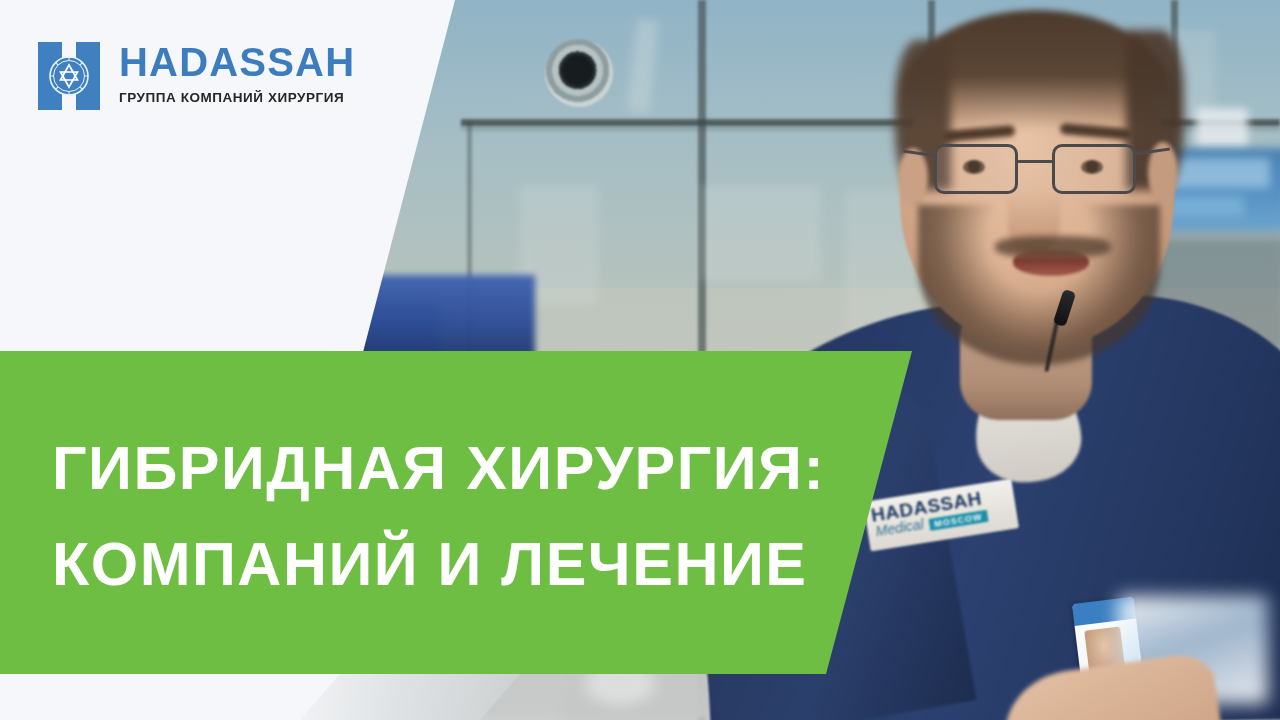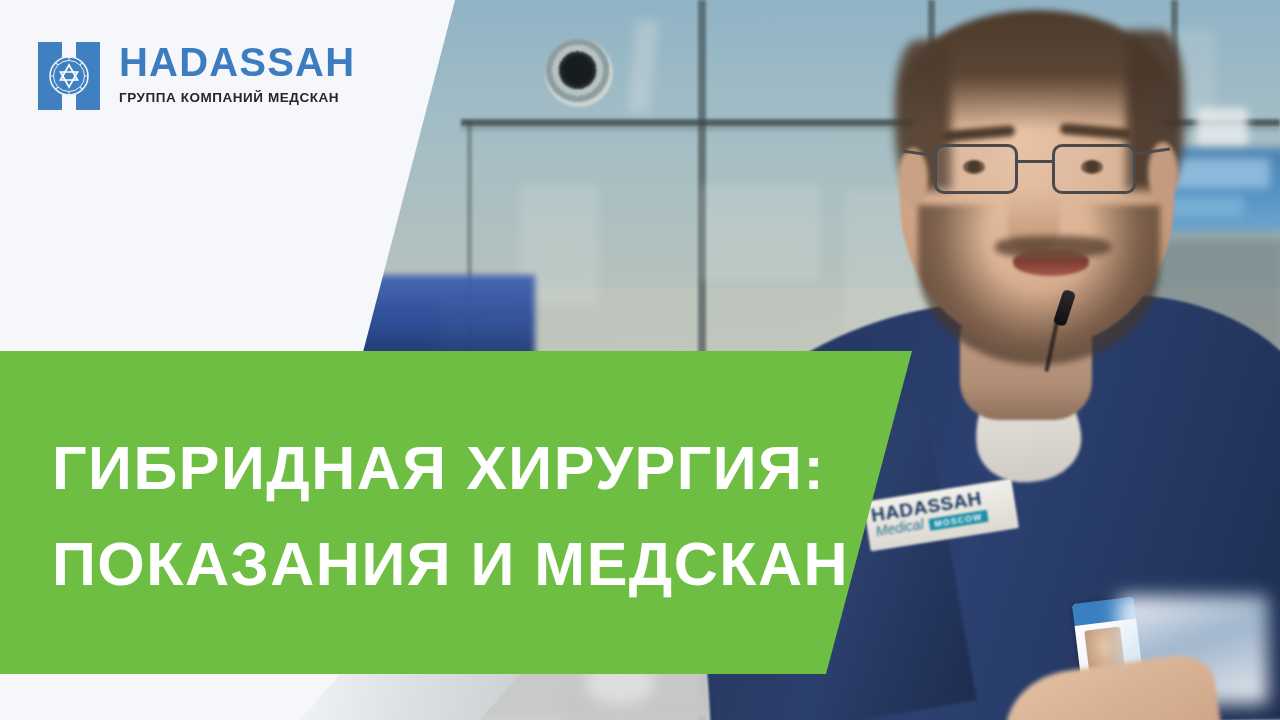--- a/index.html
+++ b/index.html
@@ -468,26 +468,26 @@
           <line x1="49" y1="36" x2="52" y2="36"></line>
           <line x1="20" y1="23" x2="22" y2="25"></line>
           <line x1="44" y1="47" x2="46" y2="49"></line>
           <line x1="46" y1="23" x2="44" y2="25"></line>
           <line x1="22" y1="47" x2="20" y2="49"></line>
         </g>
       </svg>
     </div>
     <div class="logo-text">
       <div class="logo-word">HADASSAH</div>
-      <div class="logo-sub">ГРУППА КОМПАНИЙ МЕДСКАН</div>
+      <div class="logo-sub">ГРУППА КОМПАНИЙ ХИРУРГИЯ</div>
     </div>
   </div>
 
   <div class="green-banner"></div>
   <div class="title">
     <span class="title-line">ГИБРИДНАЯ ХИРУРГИЯ:</span>
-    <span class="title-line">ПОКАЗАНИЯ И МЕДСКАН</span>
+    <span class="title-line">КОМПАНИЙ И ЛЕЧЕНИЕ</span>
   </div>
 
   <div class="bottom-strip"></div>
   <div class="bottom-strip2"></div>
 
 </div>
 
 </body></html>

